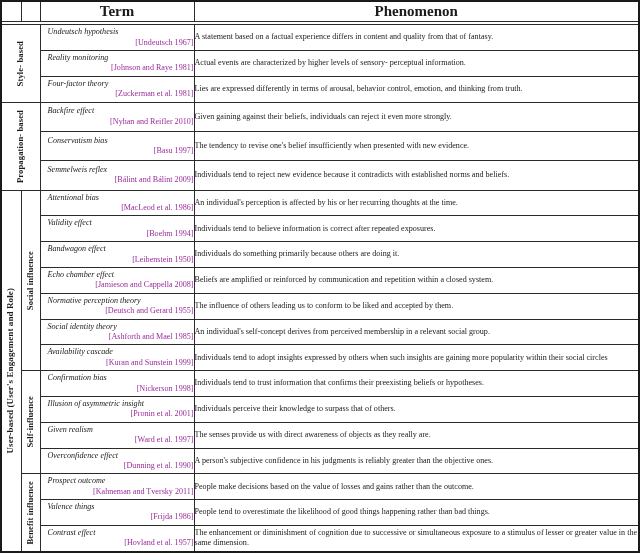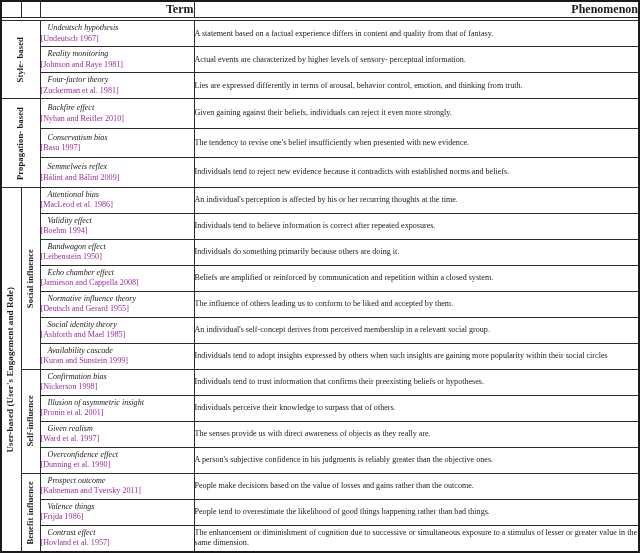--- a/index.html
+++ b/index.html
@@ -32,23 +32,23 @@
   }
 
   
   #taxonomy-table {
     border: 2px solid #1a1a1a;
   }
 
   
   .hdr-cell {
     font-weight: bold;
-    font-size: 12px;
+    font-size: 15px;
     padding: 2px 0 3px 5px;
-    text-align: right;
+    text-align: center;
     height: 15px;
   }
   .hdr-blank { border-right: 1px solid #2b2b2b; }
 
   .head-sep td {
     border: none;
     border-top: 2px solid #1a1a1a;
     border-bottom: 1px solid #5a5a5a;
     height: 3px;
     padding: 0;
@@ -86,20 +86,21 @@
   .term-name {
     font-style: italic;
     display: block;
     white-space: nowrap;
     margin-left: 7px;
   }
   .term-cite {
     display: block;
     color: #9b2d9b;
     white-space: nowrap;
+    text-align: right;
   }
 
   
   .phen-cell {
     padding: 2px 6px 2px 7px;
   }
   .phen-text {
     display: block;
   }
 
@@ -229,21 +230,21 @@
         <td class="term-cell">
           <span class="term-name">Echo chamber effect</span>
           <span class="term-cite">[Jamieson and Cappella 2008]</span>
         </td>
         <td class="phen-cell">
           <span class="phen-text">Beliefs are amplified or reinforced by communication and repetition within a closed system.</span>
         </td>
       </tr>
       <tr class="">
         <td class="term-cell">
-          <span class="term-name">Normative influence theory</span>
+          <span class="term-name">Normative perception theory</span>
           <span class="term-cite">[Deutsch and Gerard 1955]</span>
         </td>
         <td class="phen-cell">
           <span class="phen-text">The influence of others leading us to conform to be liked and accepted by them.</span>
         </td>
       </tr>
       <tr class="">
         <td class="term-cell">
           <span class="term-name">Social identity theory</span>
           <span class="term-cite">[Ashforth and Mael 1985]</span>

